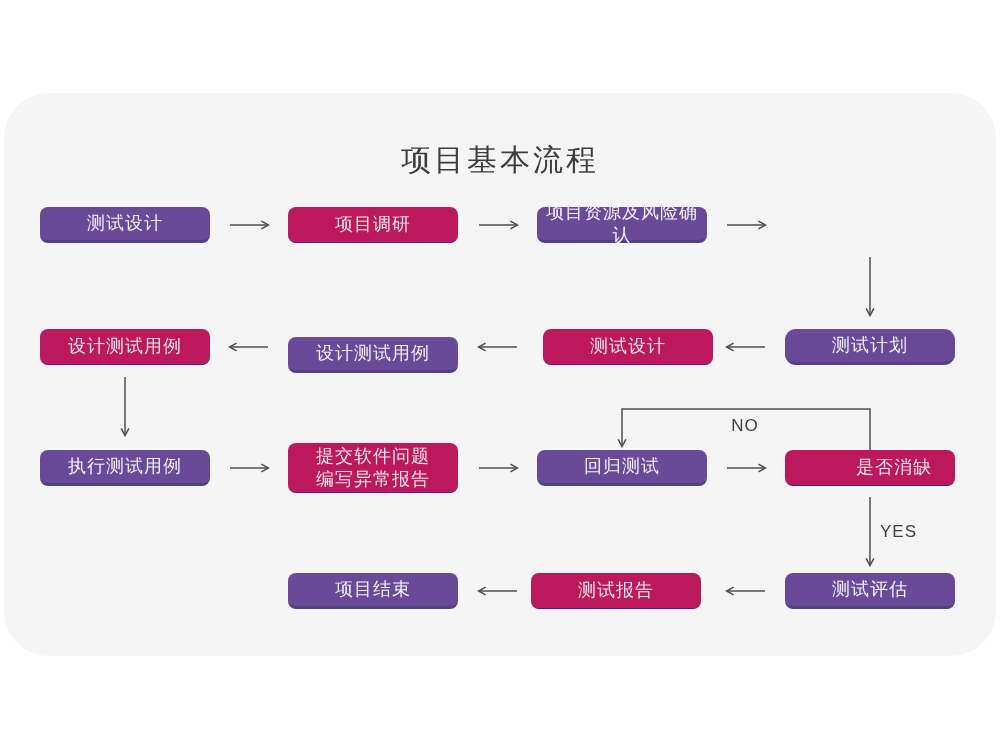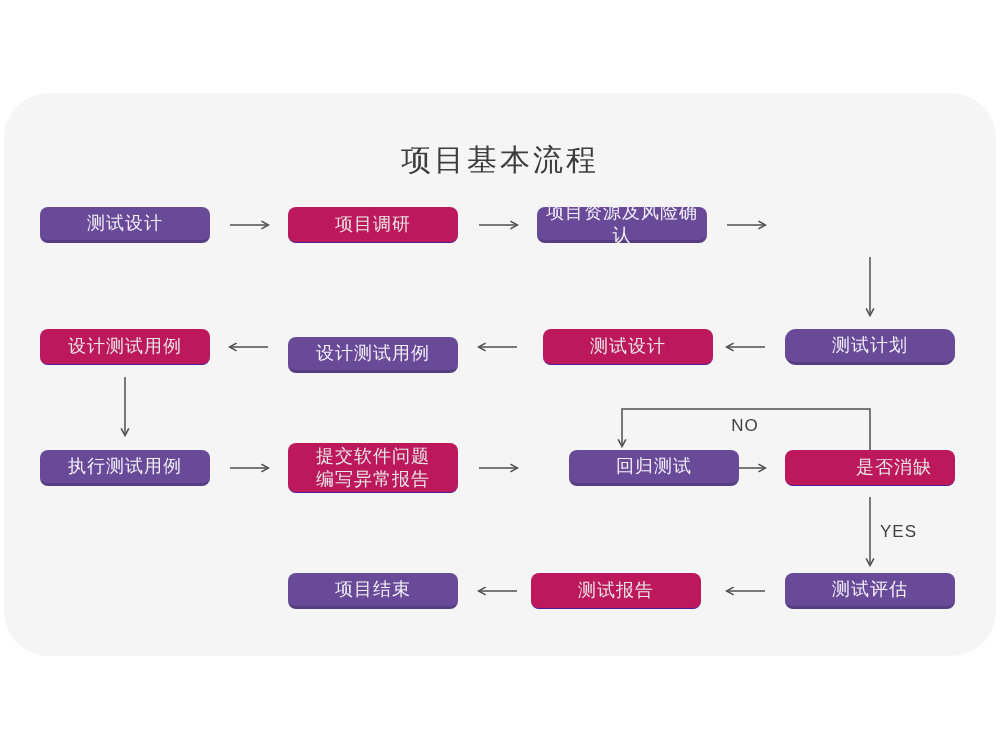--- a/index.html
+++ b/index.html
@@ -109,21 +109,21 @@
   <div class="node purple" style="left:537px; top:207px;">项目资源及风险确认</div>
 
   <div class="node gray" style="left:40px;  top:329px;">设计测试用例</div>
   <div class="node purple" style="left:288px; top:329px;margin-top:8px;">设计测试用例</div>
   <div class="node gray" style="left:543px; top:329px;text-align:center;">测试设计</div>
   <div class="node purple" style="left:785px; top:329px;border-radius:11px;">测试计划</div>
 
   <div class="node purple" style="left:40px;  top:450px;">执行测试用例</div>
   <div class="node gray tall" style="left:288px; top:443px;">提交软件问题
 编写异常报告</div>
-  <div class="node purple" style="left:537px; top:450px;margin-left:32px;">回归测试</div>
+  <div class="node purple" style="left:537px; top:450px;">回归测试</div>
   <div class="node gray" style="left:785px; top:450px;padding-left:48px;">是否消缺</div>
 
   <div class="node purple" style="left:288px; top:573px;">项目结束</div>
   <div class="node gray" style="left:531px; top:573px;">测试报告</div>
   <div class="node purple" style="left:785px; top:573px;">测试评估</div>
 
   <span class="edge-label no">NO</span>
   <span class="edge-label yes">YES</span>
 </div>
 

